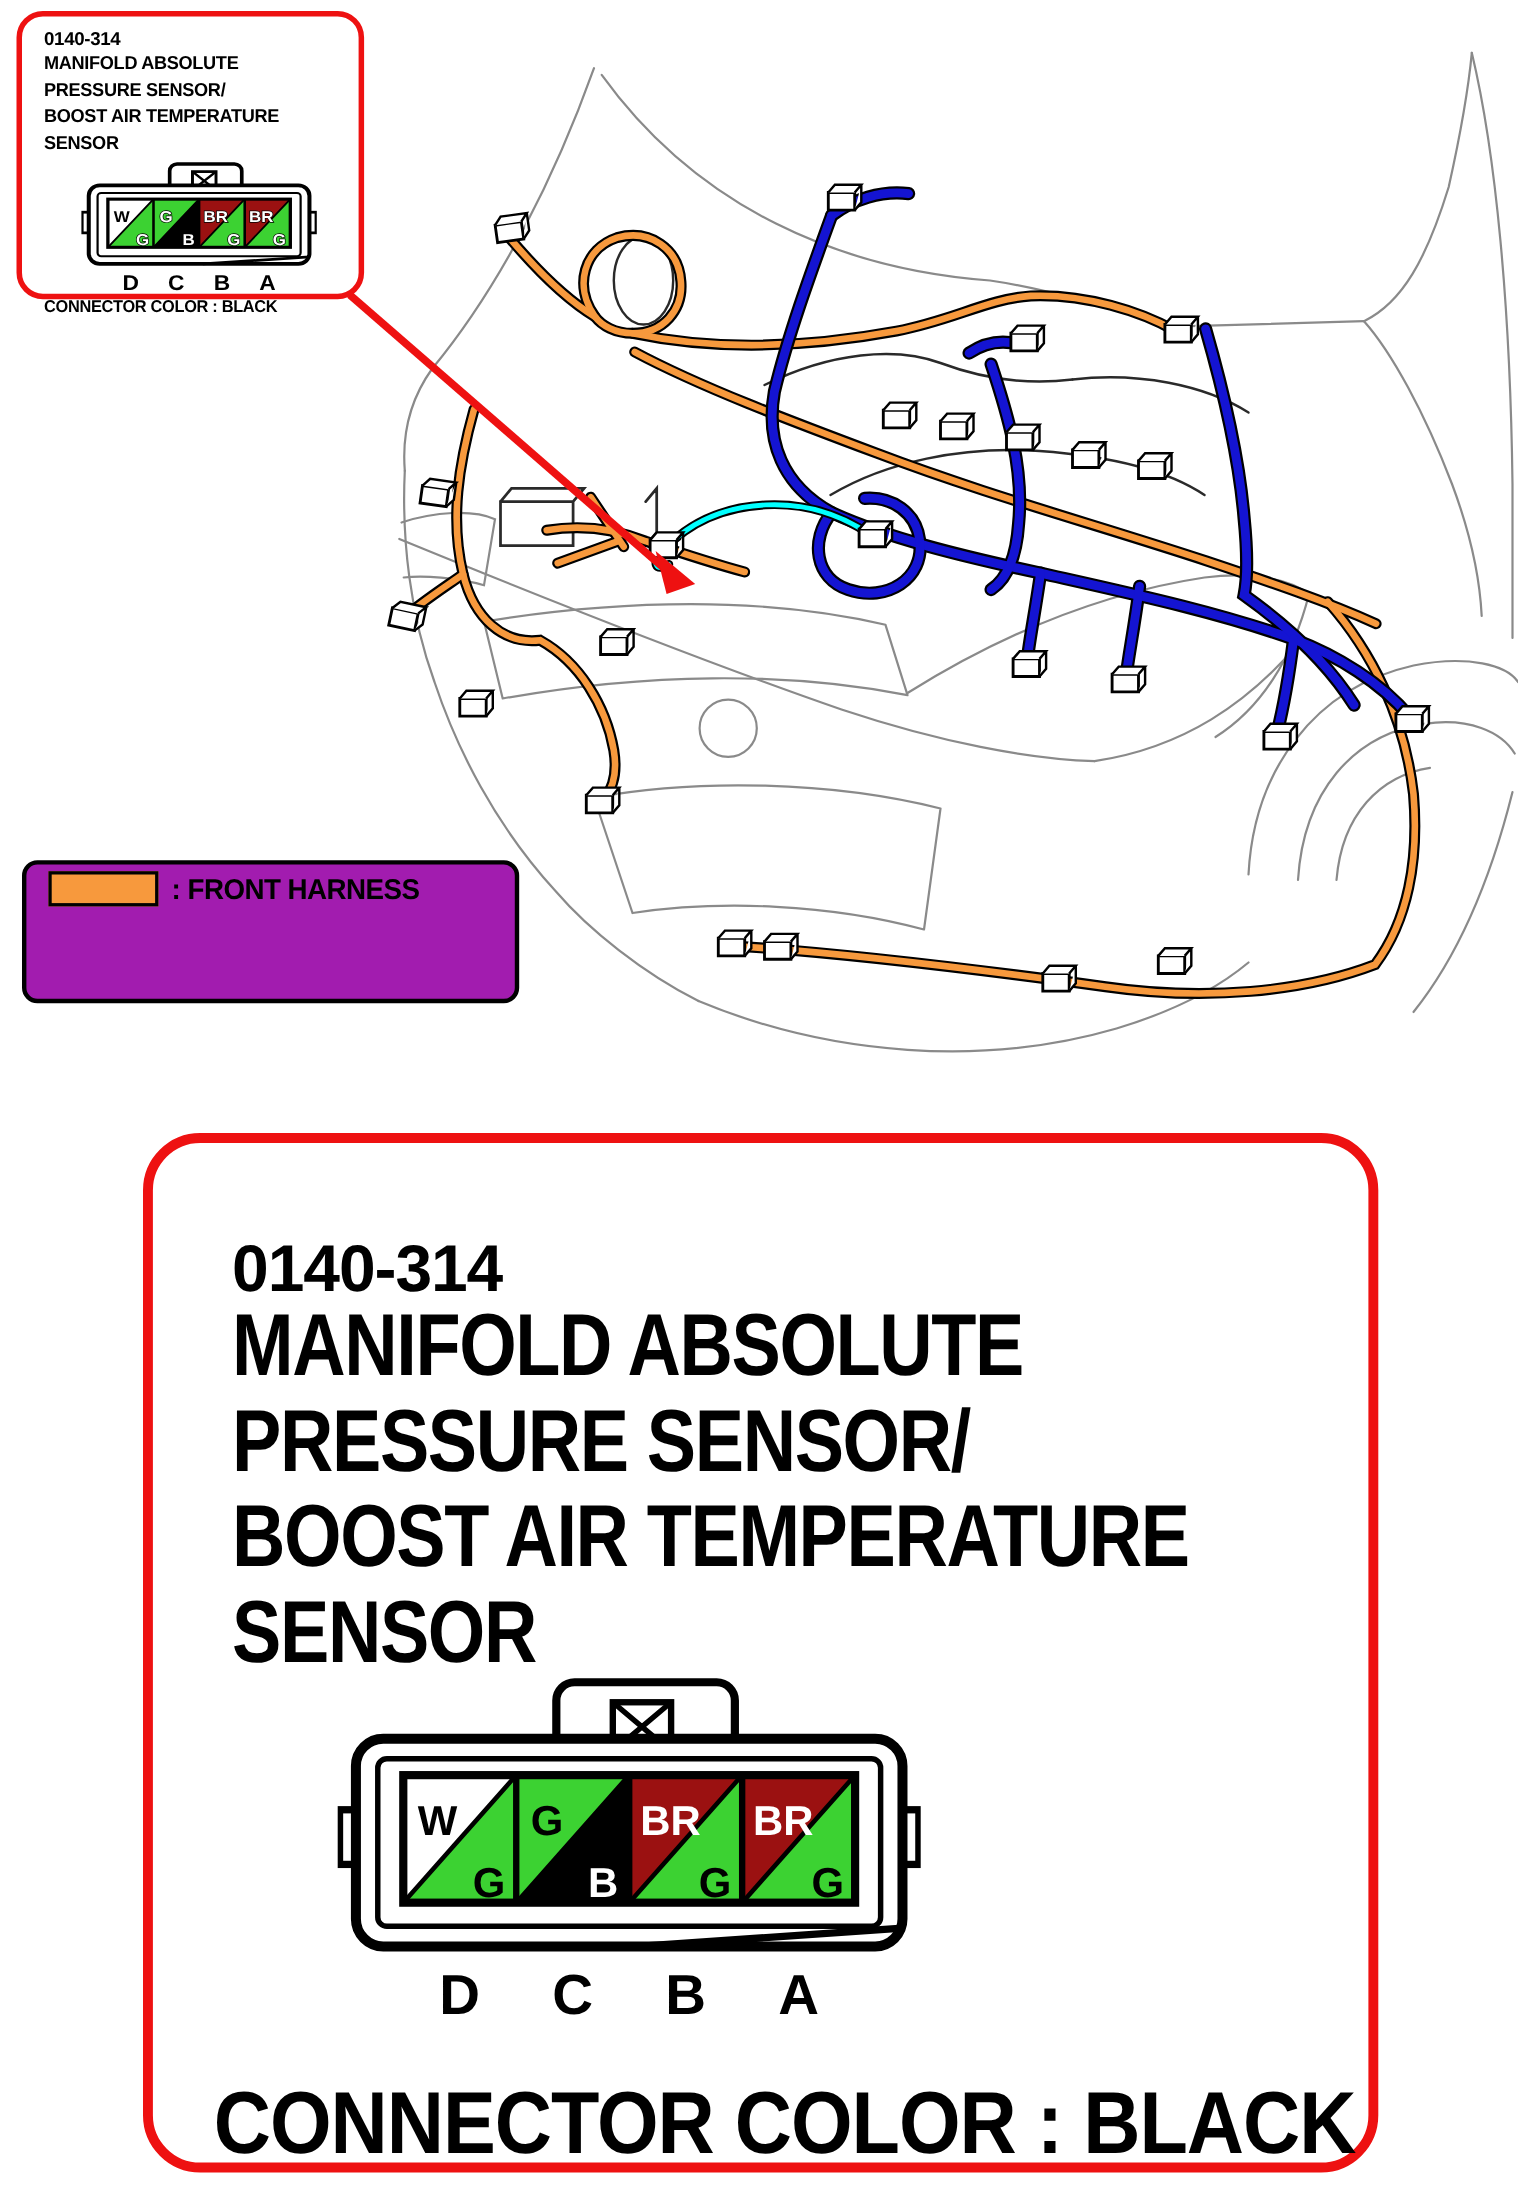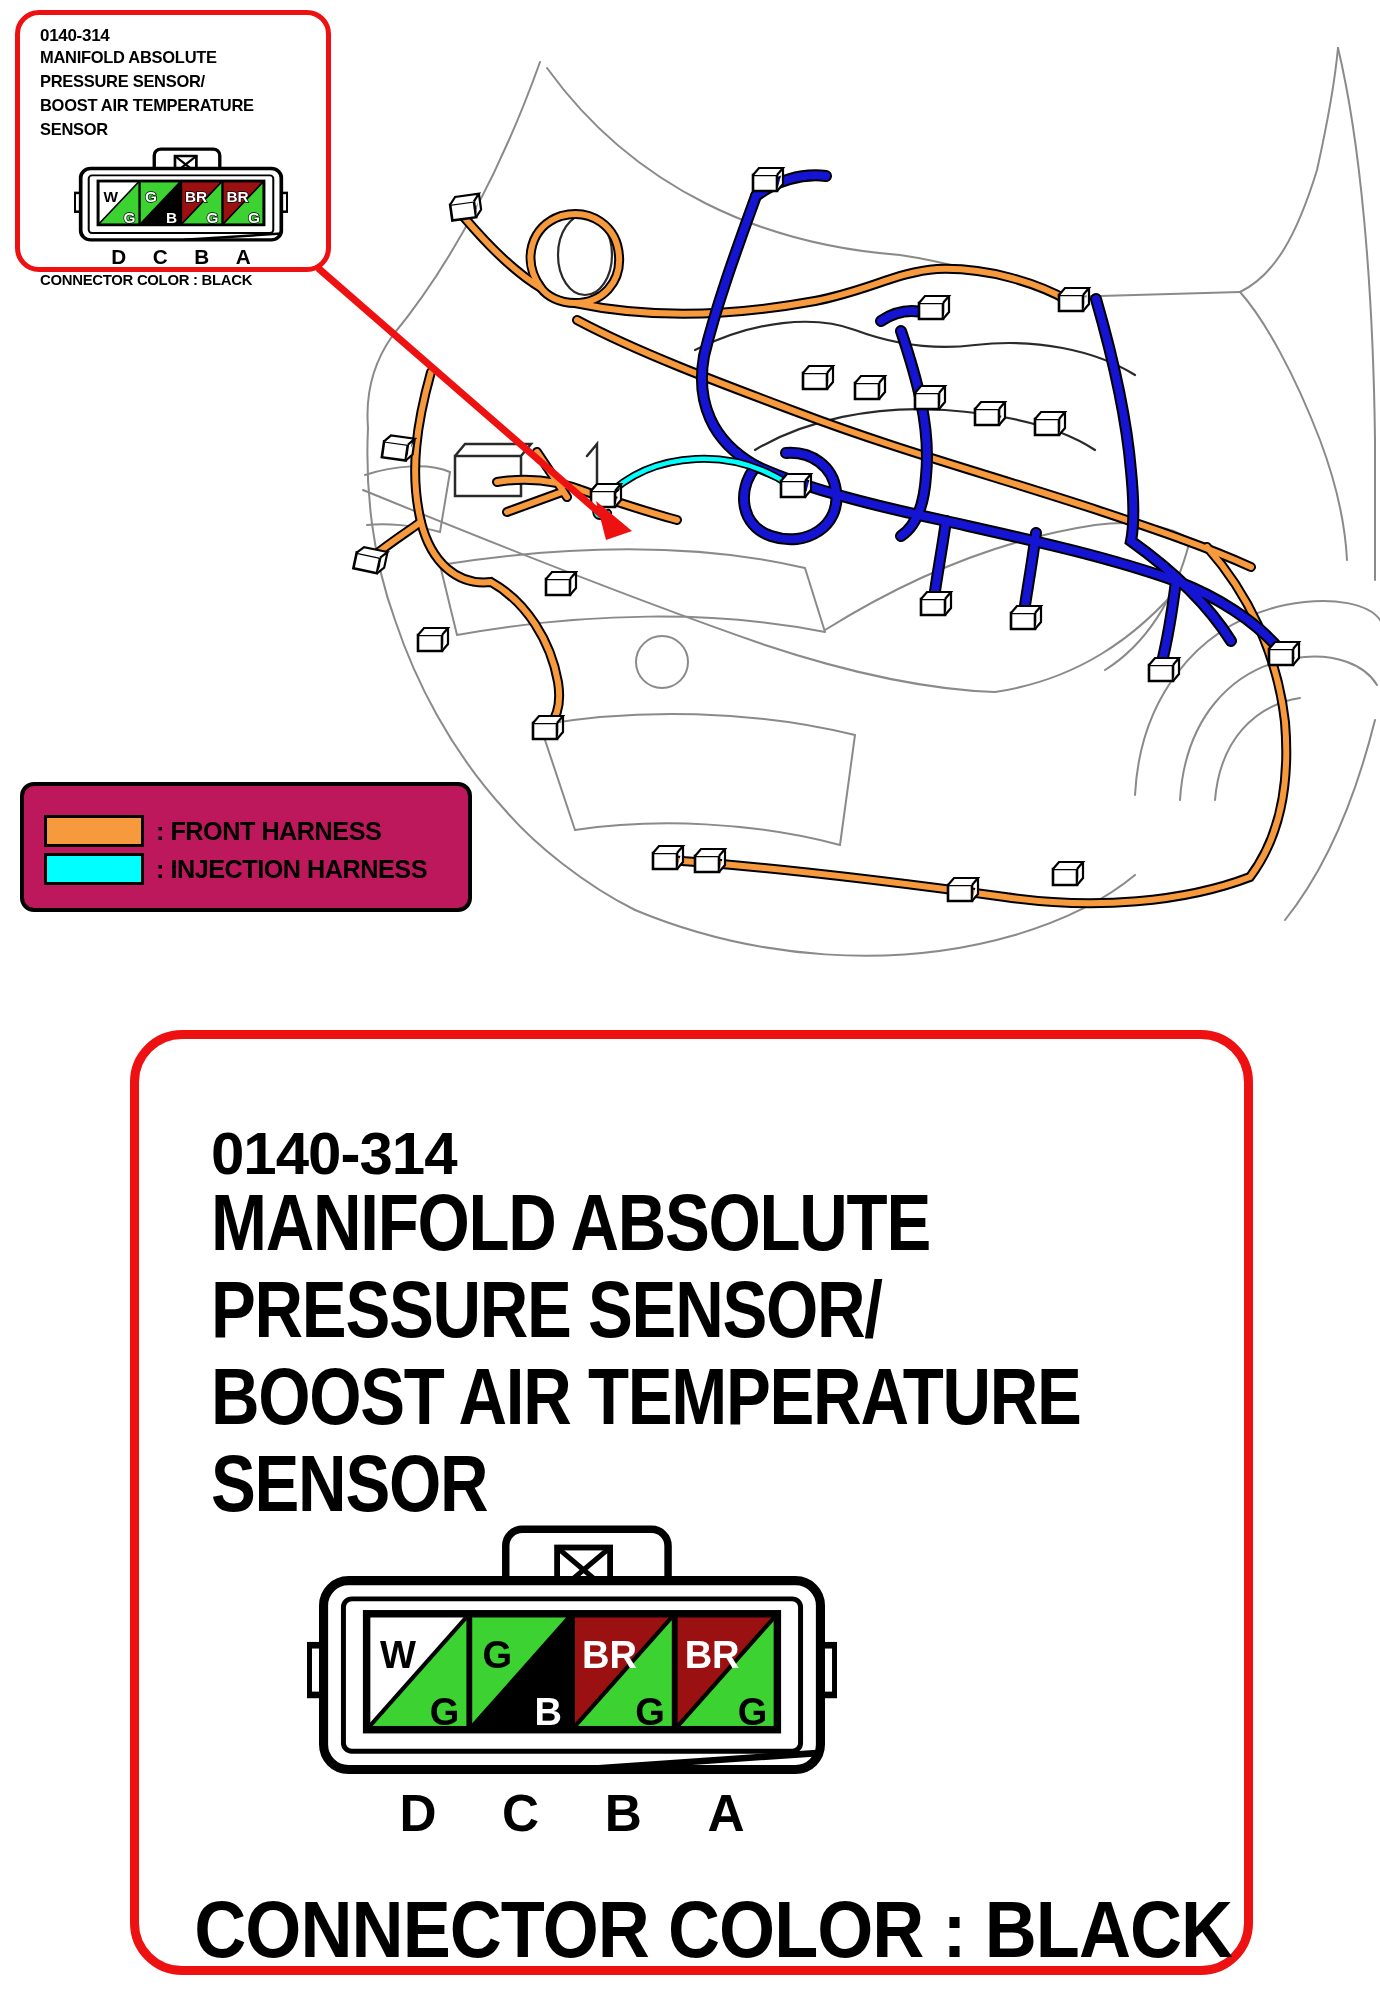--- a/index.html
+++ b/index.html
@@ -10,21 +10,21 @@
   .callout{left:15px;top:10px;width:316px;height:262px;border:5px solid #e11;
            border-radius:24px;box-sizing:border-box;padding:10px 0 0 20px;background:#fff;z-index:3;}
   .callout .code{font-size:17px;font-weight:bold;line-height:21px;letter-spacing:-.3px;}
   .callout .nameln{font-size:17px;font-weight:bold;line-height:24px;letter-spacing:-.3px;
                    transform:scaleX(.97);transform-origin:left;white-space:nowrap;}
   .callout .conn-sm{margin:4px 0 0 34px;display:block;}
   .callout .cclabel{font-size:15.5px;font-weight:bold;margin-top:3px;letter-spacing:-.3px;
                     transform:scaleX(.96);transform-origin:left;white-space:nowrap;}
   
   .legend{left:20px;top:782px;width:452px;height:130px;border:4px solid #000;border-radius:14px;
-          box-sizing:border-box;padding:28px 0 0 20px;background:#be185d;z-index:3;}
+          box-sizing:border-box;padding:5px 0 0 20px;background:#a21caf;z-index:3;}
   .legend .row{display:flex;align-items:center;height:34px;margin-bottom:4px;}
   .legend .sw{width:94px;height:26px;border:3px solid #000;margin-right:12px;flex:0 0 auto;}
   .legend .lb{font-size:26px;font-weight:bold;letter-spacing:-.5px;white-space:nowrap;
               transform:scaleX(.97);transform-origin:left;}
   
   .detail{left:130px;top:1030px;width:1123px;height:945px;border:9px solid #e11;
           border-radius:52px;box-sizing:border-box;background:#fff;}
   .detail .code{position:absolute;left:72px;top:80px;font-size:60px;font-weight:bold;
                 letter-spacing:-1px;}
   .detail .names{position:absolute;left:72px;top:140px;}
@@ -223,24 +223,20 @@
   </svg>
 
   <div class="cclabel">CONNECTOR COLOR : BLACK</div>
 </div>
 
 <div class="abs legend">
   <div class="row">
     <div class="sw" style="background: rgb(247, 153, 61);"></div>
     <div class="lb">: FRONT HARNESS</div>
   </div>
-  <div class="row">
-    <div class="sw" style="background: rgb(0, 255, 255);"></div>
-    <div class="lb">: INJECTION HARNESS</div>
-  </div>
 </div>
 
 <div class="abs detail" style="border-color: rgb(238, 17, 17);">
   <div class="code">0140-314</div>
   <div class="names">
     <div>MANIFOLD ABSOLUTE</div>
     <div>PRESSURE SENSOR/</div>
     <div>BOOST AIR TEMPERATURE</div>
     <div>SENSOR</div>
   </div>

